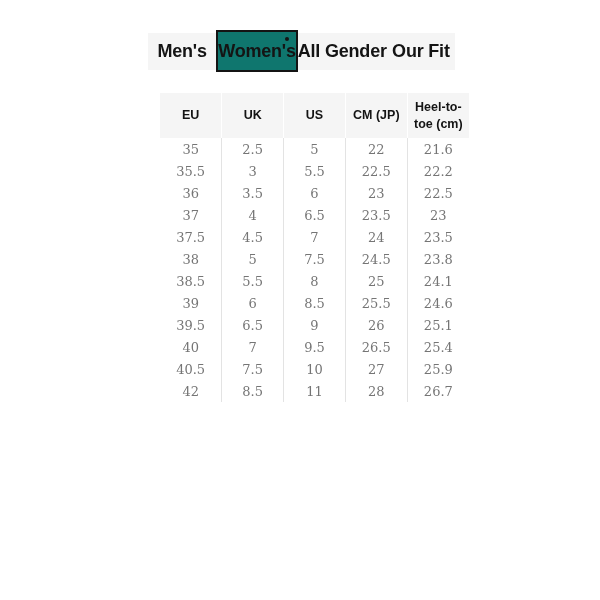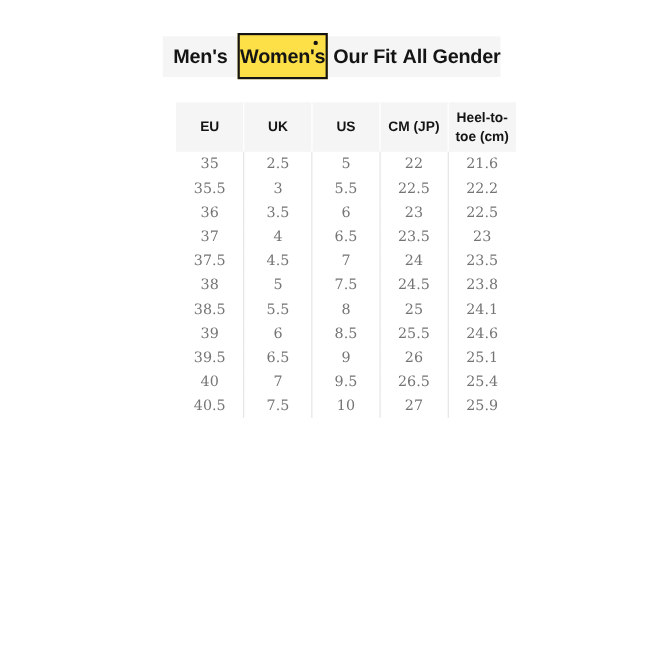--- a/index.html
+++ b/index.html
@@ -31,21 +31,21 @@
     font-weight: 700;
     font-size: 18px;
     letter-spacing: -0.2px;
     color: var(--header-text, #141414);
     cursor: pointer;
     white-space: nowrap;
     box-sizing: border-box;
   }
   .tab.selected {
     position: relative;
-    background: #fde047;
+    background: #0f766e;
     border: 2px solid var(--header-text, #141414);
     margin-top: -3px;
     margin-bottom: -2px;
     z-index: 1;
   }
   .tab-dot {
     position: absolute;
     top: 5px;
     right: 7px;
     width: 4px;
@@ -96,22 +96,22 @@
 </style>
 </head>
 <body>
 
 <nav class="tab-bar">
   <div class="tab">Men's</div>
   <div class="tab selected">
     <span>Women's</span>
     <span class="tab-dot"></span>
   </div>
+  <div class="tab">All Gender</div>
   <div class="tab">Our Fit</div>
-  <div class="tab">All Gender</div>
 </nav>
 
 <div class="table-wrap">
   <table class="size-table">
     <thead>
       <tr>
         <th>EU</th>
         <th>UK</th>
         <th>US</th>
         <th>CM (JP)</th>
@@ -189,15 +189,22 @@
           <td>26.5</td>
           <td>25.4</td>
         </tr>
         <tr>
           <td>40.5</td>
           <td>7.5</td>
           <td>10</td>
           <td>27</td>
           <td>25.9</td>
         </tr>
+        <tr>
+          <td>42</td>
+          <td>8.5</td>
+          <td>11</td>
+          <td>28</td>
+          <td>26.7</td>
+        </tr>
       </tbody>
   </table>
 </div>
 
 </body></html>

